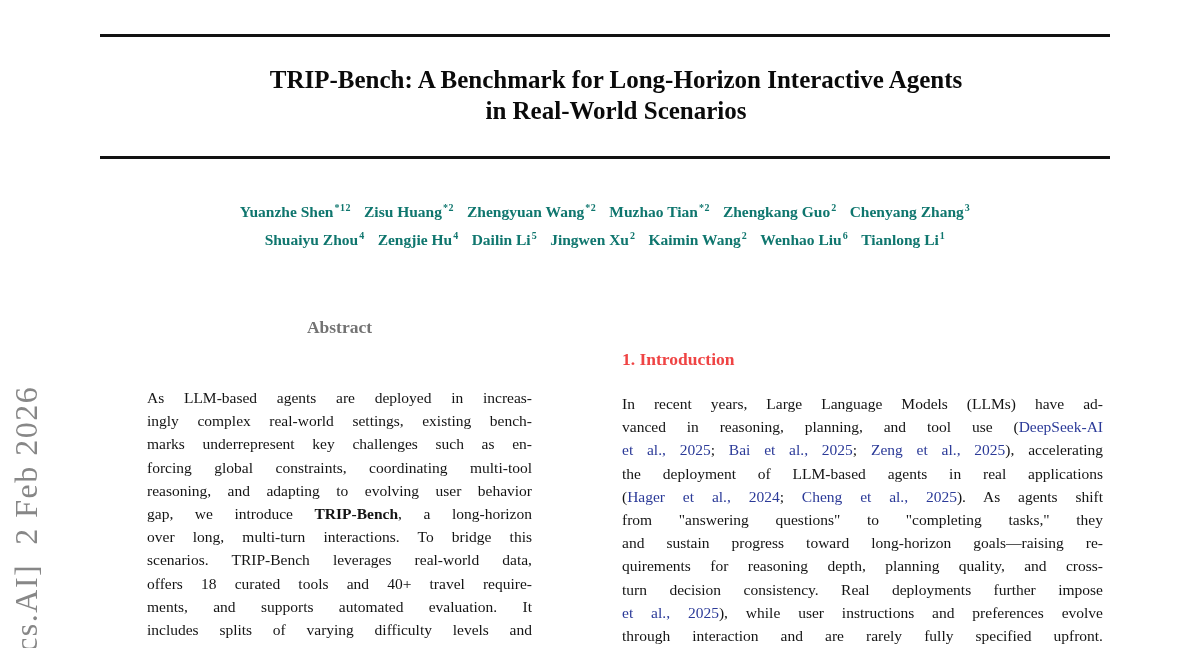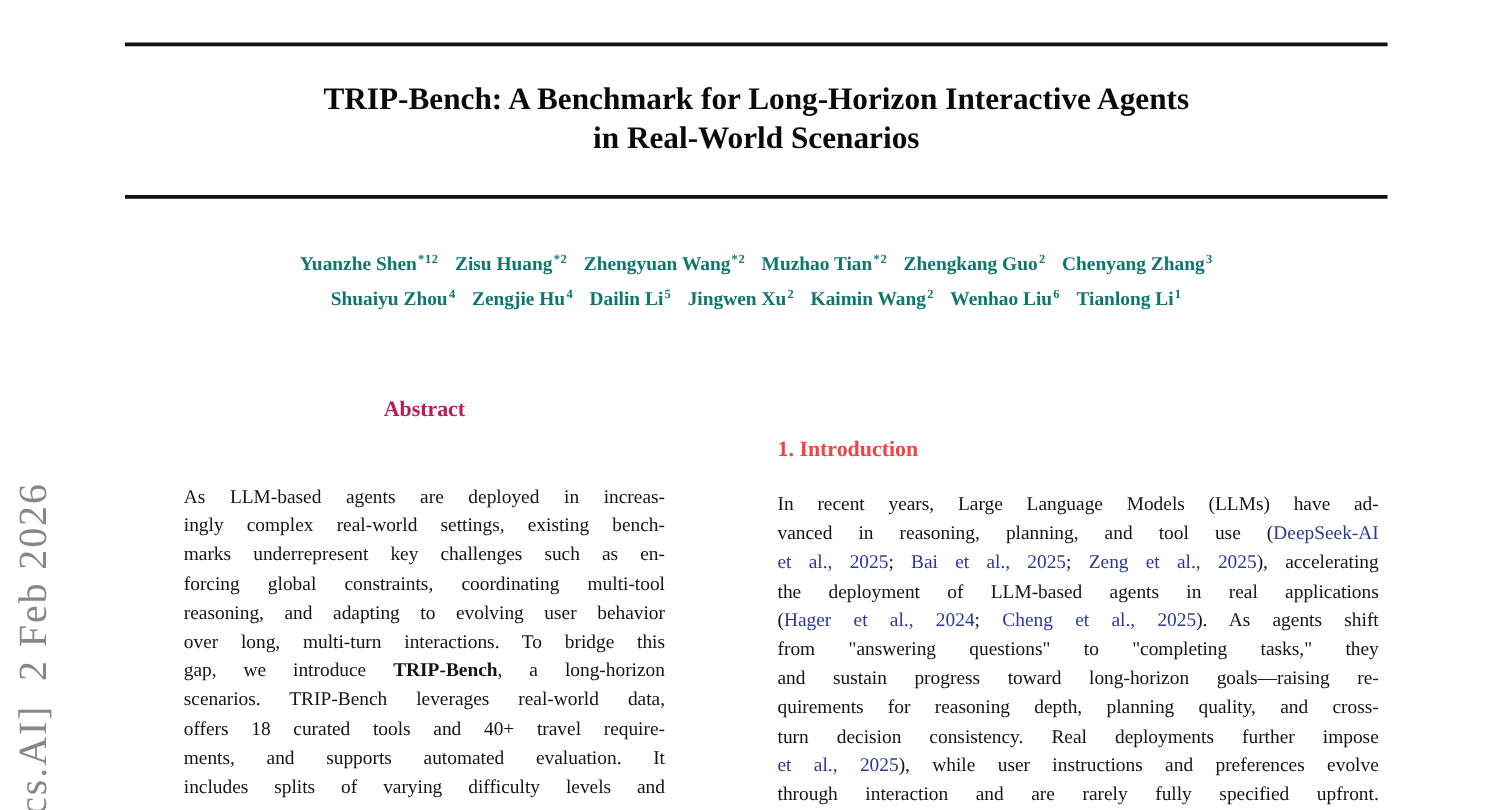--- a/index.html
+++ b/index.html
@@ -8,31 +8,31 @@
     background: #ffffff;
     overflow: hidden;
     position: relative;
     font-family: "Liberation Serif", serif;
     color: #141414;
   }
   .rule { position: absolute; left: 100px; width: 1010px; height: 3px; background: var(--rule-color, #111); }
   .rule-top { top: 34px; }
   .rule-mid { top: 156px; }
   .title {
-    position: absolute; left: 100px; width: 1010px; top: 64px;
+    position: absolute; left: 111px; width: 1010px; top: 64px;
     text-align: center; font-weight: bold; font-size: 25px; line-height: 31px; color: #0a0a0a;
   }
   .authors {
     position: absolute; left: 100px; width: 1010px; top: 196px;
     text-align: center; font-weight: bold; font-size: 15.5px; line-height: 23.5px; color: #0f766e;
   }
   .author { margin: 0 6.5px; white-space: nowrap; }
   .author sup { font-size: 10px; letter-spacing: .5px; margin-left: 1px; font-weight: bold; }
   .abstract { position: absolute; left: 147px; width: 385px; top: 316px; }
-  .abs-heading { text-align: center; font-weight: bold; font-size: 17.5px; line-height: 22px; color: #be185d; }
+  .abs-heading { text-align: center; font-weight: bold; font-size: 17.5px; line-height: 22px; color: #737373; }
   .abs-body { margin-top: 48px; font-size: 15.5px; line-height: 23.2px; }
   .intro { position: absolute; left: 622px; width: 481px; top: 316px; }
   .intro-heading { font-weight: bold; font-size: 17.5px; line-height: 22px; color: #ef4444; margin-top: 32px; }
   .intro-body { margin-top: 22px; font-size: 15.5px; line-height: 23.2px; }
   .jline { text-align: justify; text-align-last: justify; }
   .cite { color: var(--cite-color, #2b3a98); }
   .bold { font-weight: bold; }
   .stamp {
     position: absolute; left: 8px; top: 664px;
     transform: rotate(-90deg); transform-origin: 0 0;
@@ -63,22 +63,22 @@
     </div>
 
   <div class="abstract">
     <div class="abs-heading">Abstract</div>
     <div class="abs-body">
         <div class="jline"><span>As LLM-based agents are deployed in increas-</span></div>
         <div class="jline"><span>ingly complex real-world settings, existing bench-</span></div>
         <div class="jline"><span>marks underrepresent key challenges such as en-</span></div>
         <div class="jline"><span>forcing global constraints, coordinating multi-tool</span></div>
         <div class="jline"><span>reasoning, and adapting to evolving user behavior</span></div>
+        <div class="jline"><span>gap, we introduce </span><span class="bold">TRIP-Bench</span><span>, a long-horizon</span></div>
         <div class="jline"><span>over long, multi-turn interactions. To bridge this</span></div>
-        <div class="jline"><span>gap, we introduce </span><span class="bold">TRIP-Bench</span><span>, a long-horizon</span></div>
         <div class="jline"><span>scenarios. TRIP-Bench leverages real-world data,</span></div>
         <div class="jline"><span>offers 18 curated tools and 40+ travel require-</span></div>
         <div class="jline"><span>ments, and supports automated evaluation.  It</span></div>
         <div class="jline"><span>includes splits of varying difficulty levels and</span></div>
       </div>
   </div>
 
   <div class="intro">
     <div class="intro-heading">1. Introduction</div>
     <div class="intro-body">

